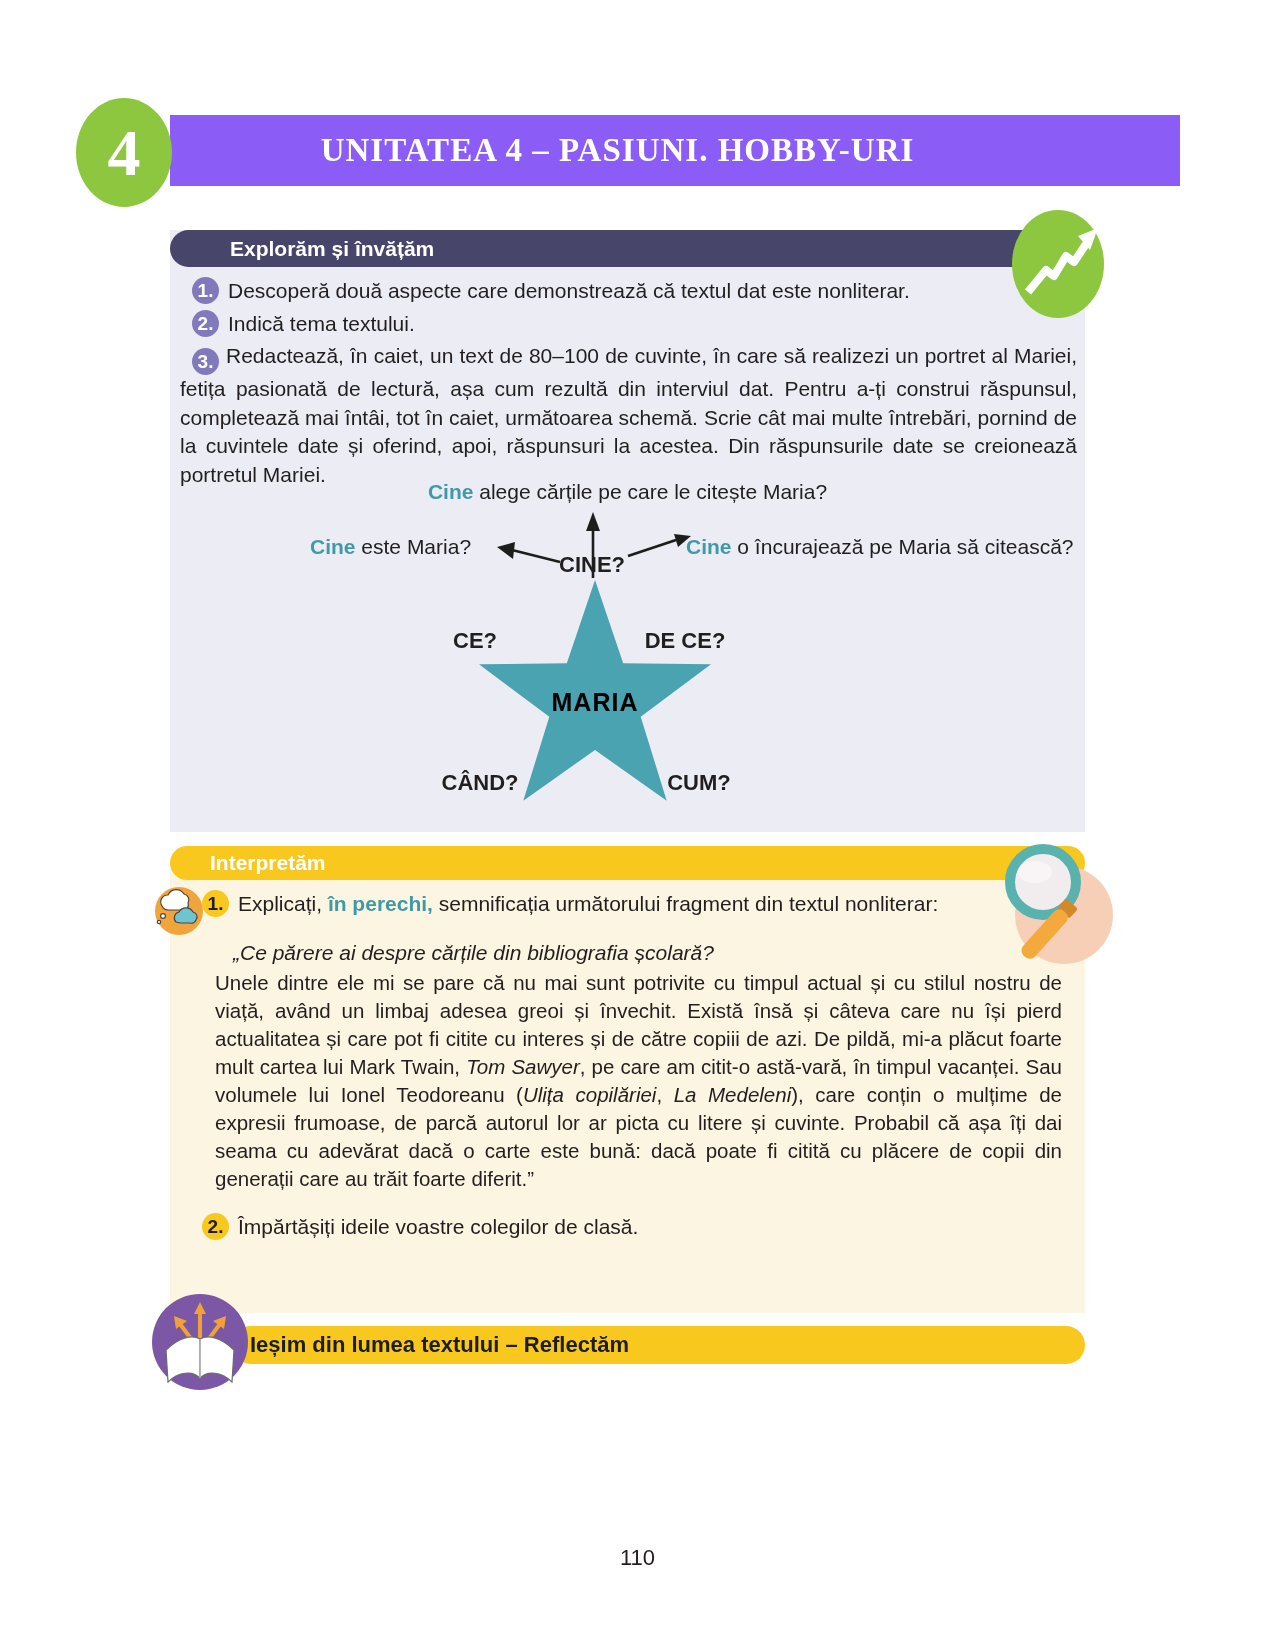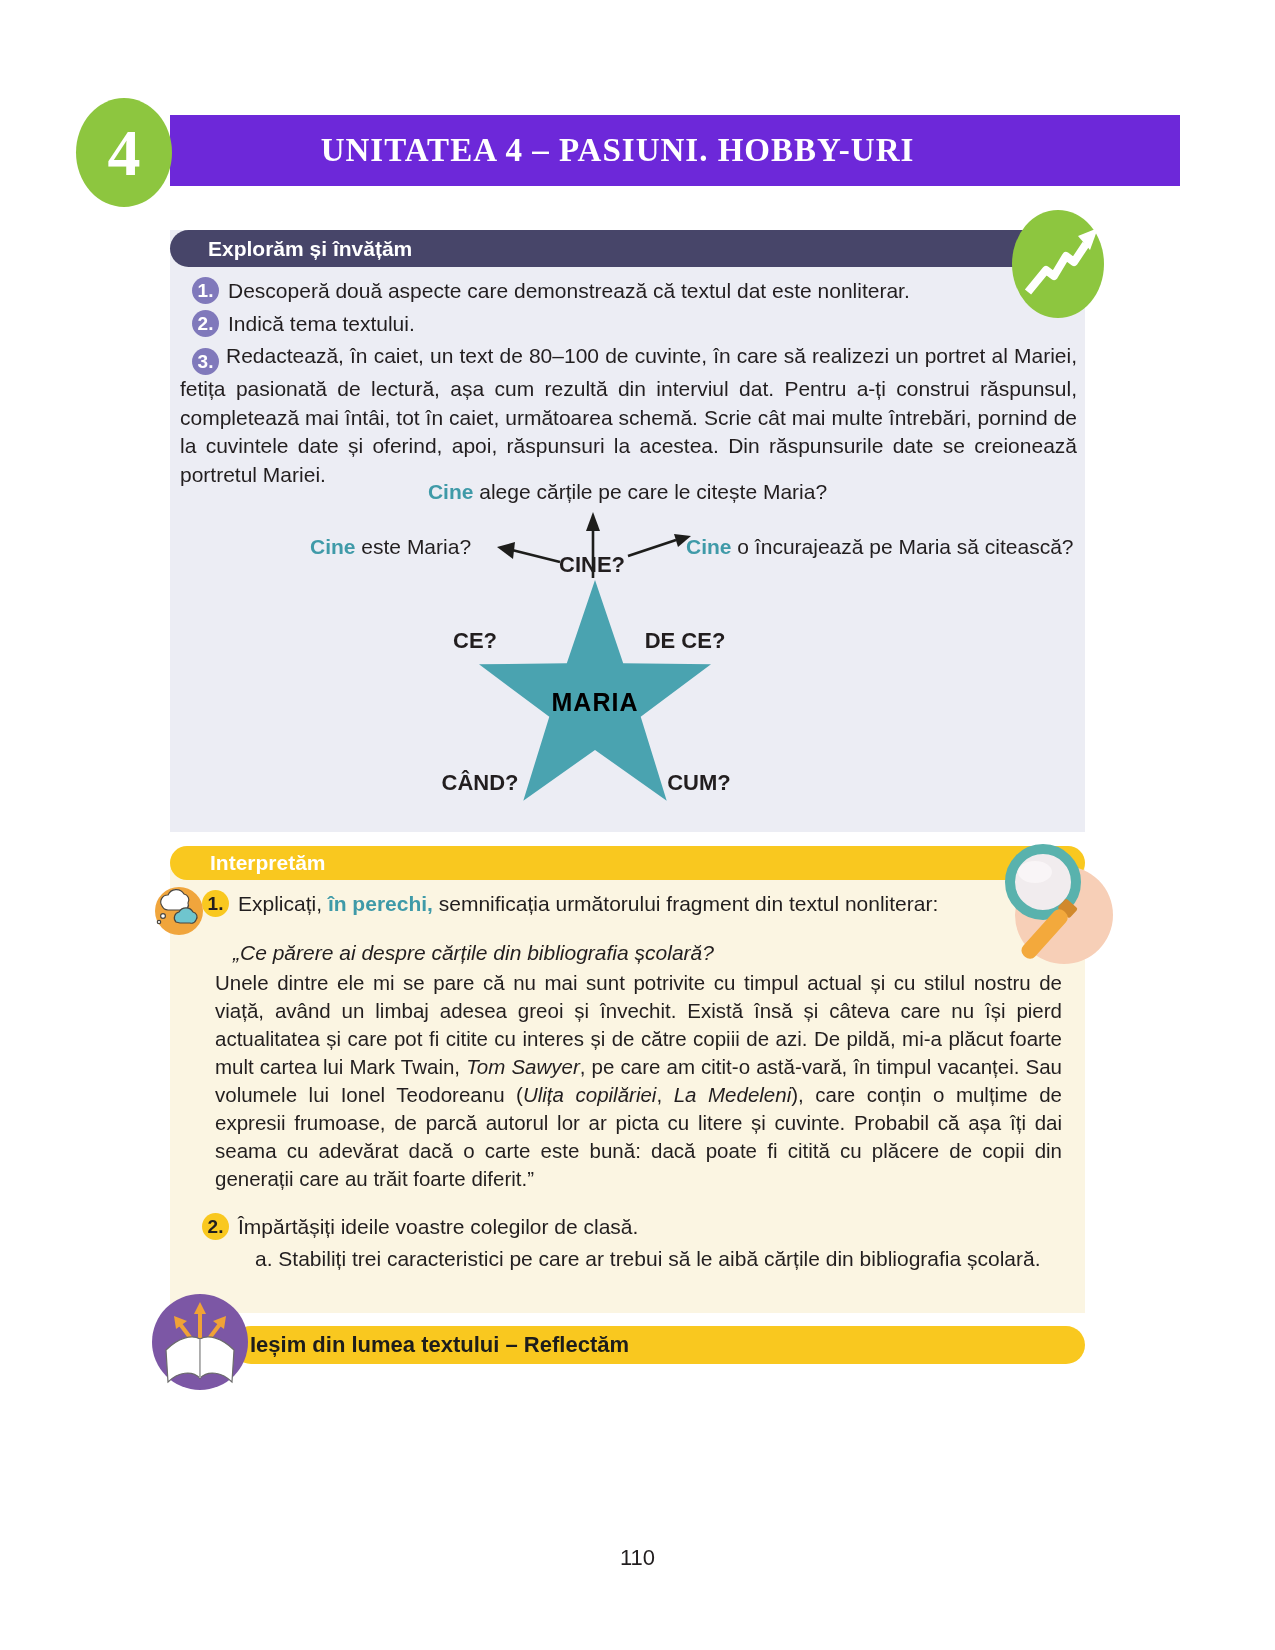--- a/index.html
+++ b/index.html
@@ -2,28 +2,28 @@
 <html><head>
 <meta charset="utf-8">
 <style>
   html,body{margin:0;padding:0;background:#fff;}
   .page{position:relative;width:1275px;height:1650px;background:#ffffff;
         font-family:"Liberation Sans", sans-serif;color:#221e1f;overflow:hidden;}
   
   .unit-badge{position:absolute;left:76px;top:98px;width:96px;height:109px;background:#8dc63f;
               border-radius:50%;z-index:3;display:flex;align-items:center;justify-content:center;
               color:#fff;font-family:"Liberation Serif", serif;font-weight:bold;font-size:66px;}
-  .title-bar{position:absolute;left:170px;top:115px;width:1010px;height:71px;background:#6d28d9;z-index:2;}
+  .title-bar{position:absolute;left:170px;top:115px;width:1010px;height:71px;background:#8b5cf6;z-index:2;}
   .title-bar .t{position:absolute;left:0;top:0;width:895px;height:71px;line-height:71px;text-align:center;
               color:#fff;font-family:"Liberation Serif", serif;font-weight:bold;font-size:33px;letter-spacing:1px;}
   
   .explore-box{position:absolute;left:170px;top:230px;width:915px;height:602px;background:#ecedf4;}
   .explore-banner{position:absolute;left:0;top:0;width:878px;height:37px;background:#474569;
               border-radius:19px 0 0 19px;color:#fff;font-weight:bold;font-size:21px;
-              line-height:37px;padding-left:38px;box-sizing:border-box;}
+              line-height:37px;padding-left:60px;box-sizing:border-box;}
   .stairs-circle{position:absolute;left:1012px;top:210px;width:92px;height:108px;background:#8dc63f;
               border-radius:50%;z-index:4;}
   .item-row{position:absolute;display:flex;align-items:flex-start;gap:9px;font-size:21px;line-height:28px;}
   .badge{display:inline-block;width:27px;height:27px;border-radius:50%;flex:0 0 27px;
          text-align:center;font-weight:bold;font-size:19px;line-height:27px;}
   .badge.purple{background:#8079bb;color:#fff;}
   .badge.yellow{background:#f9c81f;color:#221e1f;}
   .para3{position:absolute;left:10px;top:112px;width:897px;font-size:21px;line-height:28.5px;
          text-align:justify;}
   .para3 .badge{vertical-align:-5px;margin:0 7px 0 12px;}
@@ -156,21 +156,20 @@
     <span><span>Explicați, </span><span class="q-lead">în perechi,</span><span> semnificația următorului fragment din textul nonliterar:</span></span>
   </div>
 
   <div class="quote-intro">„Ce părere ai despre cărțile din bibliografia școlară?</div>
   <div class="quote-body"><span>Unele dintre ele mi se pare că nu mai sunt potrivite cu timpul actual și cu stilul nostru de viață, având un limbaj adesea greoi și învechit. Există însă și câteva care nu își pierd actualitatea și care pot fi citite cu interes și de către copiii de azi. De pildă, mi-a plăcut foarte mult cartea lui Mark Twain, </span><span class="it">Tom Sawyer</span><span>, pe care am citit-o astă-vară, în timpul vacanței. Sau volumele lui Ionel Teodoreanu (</span><span class="it">Ulița copilăriei</span><span>, </span><span class="it">La Medeleni</span><span>), care conțin o mulțime de expresii frumoase, de parcă autorul lor ar picta cu litere și cuvinte. Probabil că așa îți dai seama cu adevărat dacă o carte este bună: dacă poate fi citită cu plăcere de copii din generații care au trăit foarte diferit.”</span></div>
 
   <div class="item-row i-row2" style="position:absolute;">
     <span class="badge yellow">2.</span>
     <span>Împărtășiți ideile voastre colegilor de clasă.</span>
   </div>
-  <div class="subitem" style="top:1245px;">a. Stabiliți trei caracteristici pe care ar trebui să le aibă cărțile din bibliografia școlară.</div>
 
   <div class="book-circle">
     <svg width="96" height="96" viewBox="0 0 96 96">
       <g stroke="#f0a236" stroke-width="4" fill="#f0a236">
         <line x1="48" y1="44" x2="48" y2="18"></line>
         <polygon points="48,8 42,20 54,20" stroke="none"></polygon>
         <line x1="40" y1="46" x2="28" y2="30"></line>
         <polygon points="22,22 24,35 35,27" stroke="none"></polygon>
         <line x1="56" y1="46" x2="68" y2="30"></line>
         <polygon points="74,22 61,27 72,35" stroke="none"></polygon>

